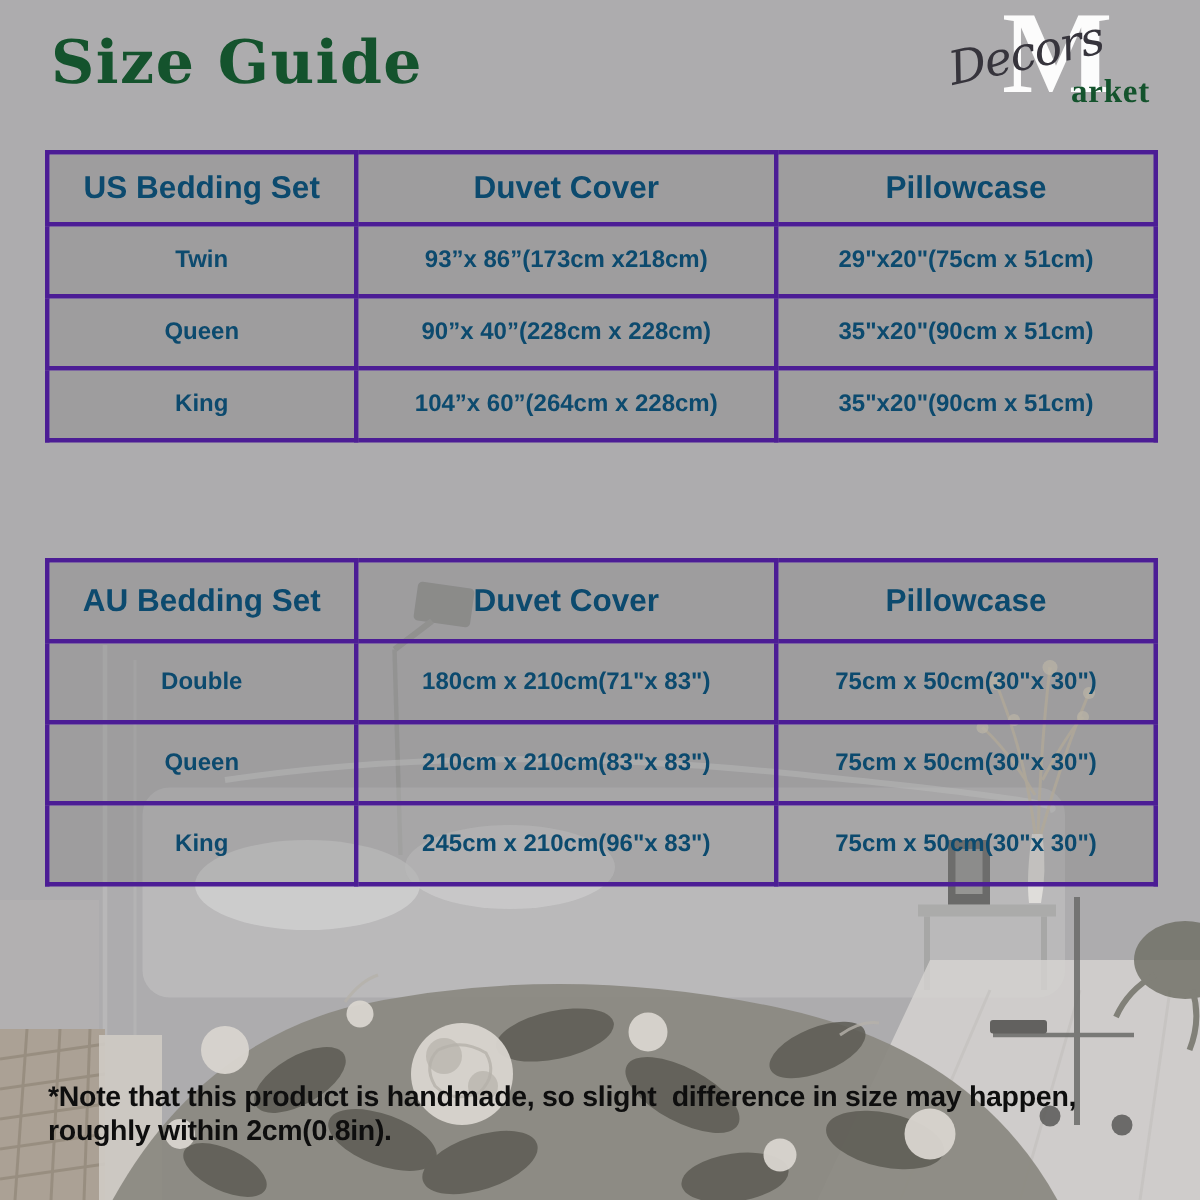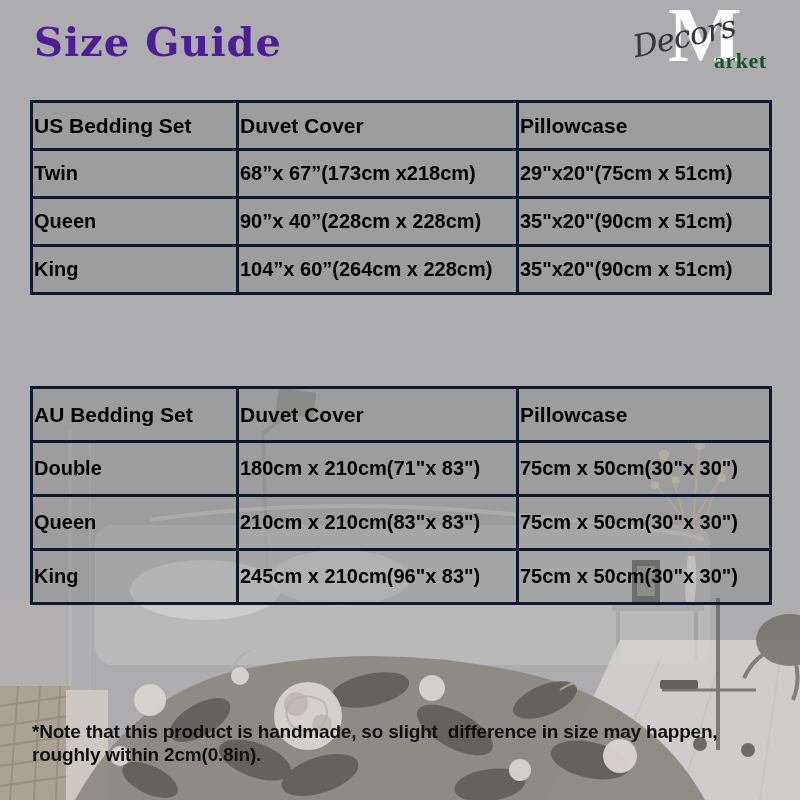--- a/index.html
+++ b/index.html
@@ -6,21 +6,21 @@
   body{
     width:800px;height:800px;position:relative;overflow:hidden;
     background:#adacae;
     font-family:"Liberation Sans",sans-serif;
   }
   .bg-svg{position:absolute;left:0;top:0;width:800px;height:800px;}
 
   .page-title{
     position:absolute;left:34px;top:18px;margin:0;
     font-family:"DejaVu Serif",serif;font-size:40px;font-weight:bold;
-    color:#4c1d95;letter-spacing:1px;
+    color:#14532d;letter-spacing:1px;
   }
 
   .brand{position:absolute;top:6px;right:18px;width:150px;height:90px;}
   .brand-initial{
     position:absolute;left:36px;top:-10px;line-height:1;
     font-family:"Liberation Serif",serif;font-weight:bold;
     font-size:78px;color:#fcfcfc;
   }
   .brand-script{
     position:absolute;left:0px;top:12px;
@@ -32,29 +32,29 @@
     position:absolute;left:82px;top:42px;
     font-family:"Liberation Serif",serif;font-weight:bold;
     font-size:22px;color:#14532d;letter-spacing:0.5px;
   }
 
   table.size-table{
     position:absolute;left:30px;width:739px;
     border-collapse:collapse;table-layout:fixed;
   }
   #table-us{top:100px;}
-  #table-au{top:386px;}
+  #table-au{top:372px;}
   .size-table th,.size-table td{
-    border:3px solid #0f172a;
+    border:3px solid #4c1d95;
     background:rgba(118,118,118,0.28);
-    color:#000000;font-weight:bold;text-align:left;
+    color:#0c4a6e;font-weight:bold;text-align:center;
     overflow:hidden;white-space:nowrap;
   }
   .size-table th{font-size:21px;}
-  .size-table td{font-size:20px;}
+  .size-table td{font-size:16px;}
   #table-us th{height:43px;}
   #table-us td{height:43px;}
   #table-au th{height:49px;}
   #table-au td{height:49px;}
 
   .notes{
     position:absolute;left:32px;top:674px;width:748px;
     color:#0e0e0e;font-weight:bold;font-size:19px;line-height:23px;
     white-space:pre-wrap;letter-spacing:-0.2px;
   }
@@ -196,21 +196,21 @@
       <col style="width:253px">
     </colgroup>
   <tbody>
       <tr>
     <th>US Bedding Set</th>
     <th>Duvet Cover</th>
     <th>Pillowcase</th>
   </tr>
   <tr>
     <td>Twin</td>
-    <td>68”x 67”(173cm x218cm)</td>
+    <td>93”x 86”(173cm x218cm)</td>
     <td>29"x20"(75cm x 51cm)</td>
   </tr>
   <tr>
     <td>Queen</td>
     <td>90”x 40”(228cm x 228cm)</td>
     <td>35"x20"(90cm x 51cm)</td>
   </tr>
   <tr>
     <td>King</td>
     <td>104”x 60”(264cm x 228cm)</td>

